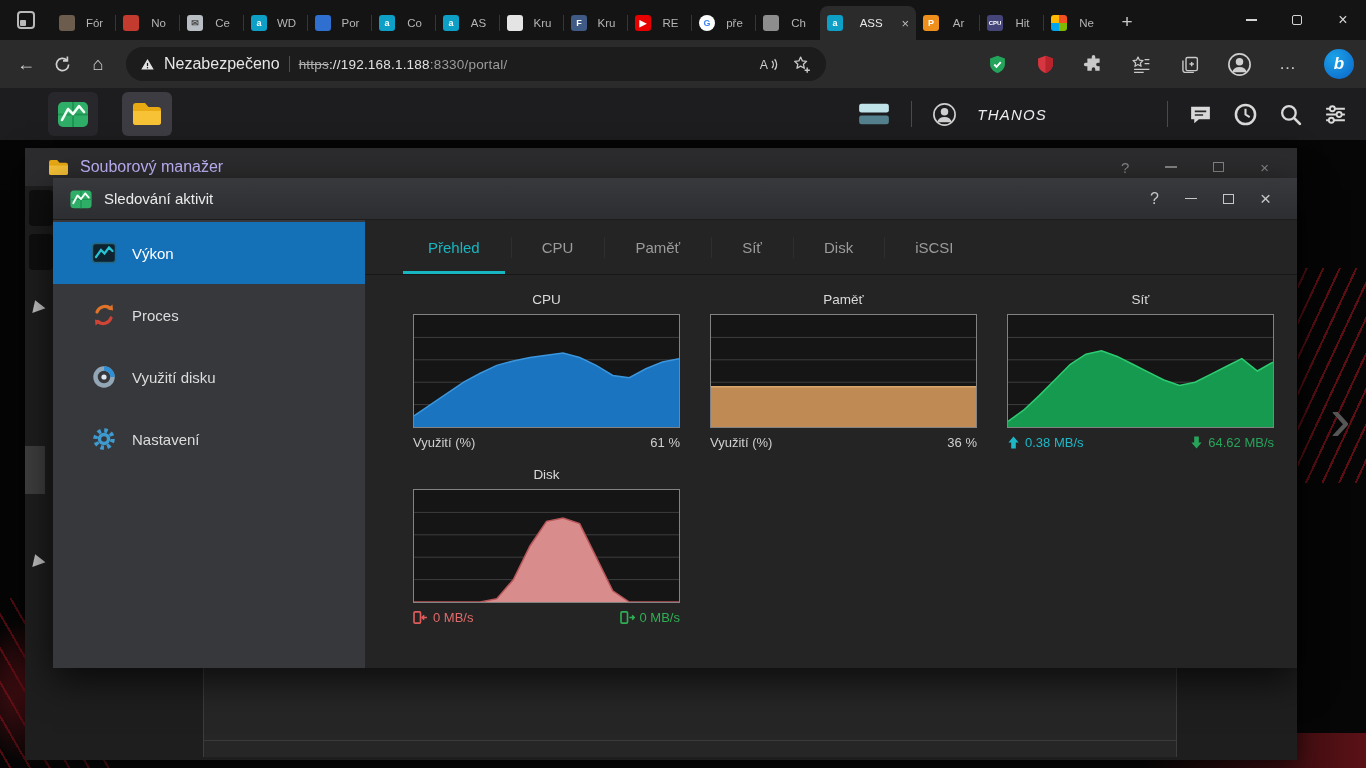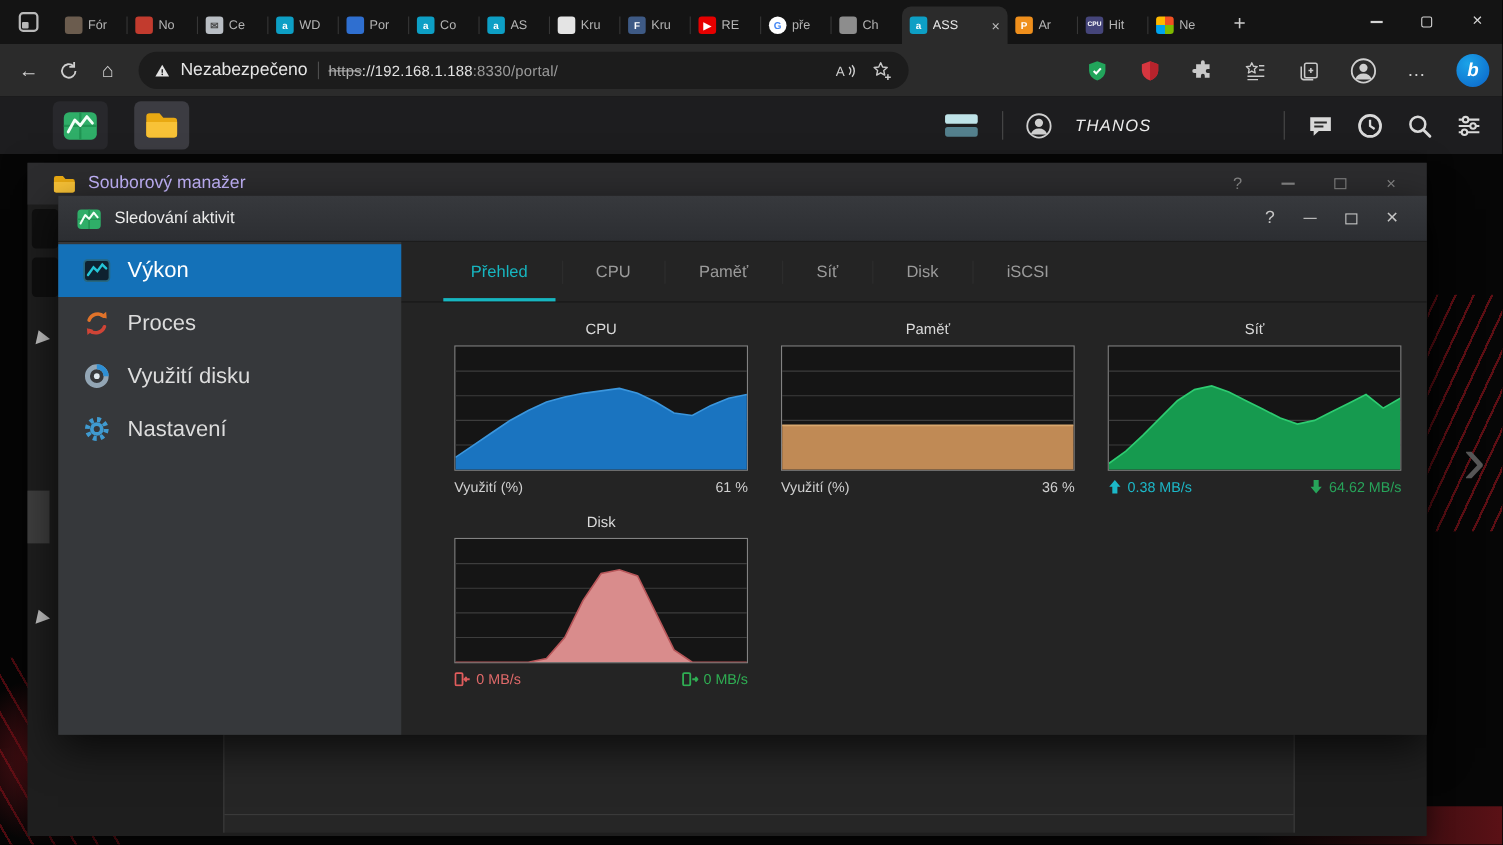--- a/index.html
+++ b/index.html
@@ -10,21 +10,21 @@
     -webkit-font-smoothing:antialiased;
   }
   
   .tabstrip { position:absolute; left:0; top:0; width:1366px; height:40px;
     background:#141414; display:flex; align-items:flex-end; }
   .tabact { width:52px; height:40px; display:flex; align-items:center; justify-content:center; }
   .tabact-box { width:18px; height:18px; border:2px solid #b9b9b9; border-radius:4px; position:relative; display:block; }
   .tabact-box::after { content:''; position:absolute; left:1px; bottom:1px; width:6px; height:6px; background:#b9b9b9; border-radius:1px; }
   .tabs { display:flex; align-items:flex-end; }
   .tab { width:64px; height:34px; display:flex; align-items:center; gap:5px; padding:0 7px;
-    color:#b5b5b5; font-size:11.5px; border-radius:8px 8px 0 0; position:relative; white-space:nowrap; cursor:default; }
+    color:#b5b5b5; font-size:11.5px; border-radius:8px 8px 0 0; position:relative; white-space:nowrap; cursor:default;text-align:center; }
   .tab:not(.active)+.tab:not(.active)::before { content:''; position:absolute; left:-1px; top:9px; height:16px; width:1px; background:#363636; }
   .tab.active { width:96px; background:#2b2b2b; color:#e9e9e9; }
   .fav { flex:0 0 16px; width:16px; height:16px; border-radius:3px; display:inline-flex;
     align-items:center; justify-content:center; font-weight:bold; overflow:hidden; }
   .fav.circle { border-radius:50%; }
   .tlabel { flex:1; overflow:hidden; }
   .tclose { color:#bdbdbd; font-size:13px; padding-left:2px; }
   .newtab { width:30px; height:30px; margin:0 0 3px 4px; display:flex; align-items:center;
     justify-content:center; color:#c9c9c9; font-size:19px; border-radius:6px; }
   .spacer { flex:1; }
@@ -109,22 +109,22 @@
   .aw-ic { width:24px; height:24px; display:inline-flex; }
   .aw-ic svg { width:100%; height:100%; }
   .aw-name { color:#ebebeb; font-size:15px; }
   .aw-ctrl { margin-left:auto; display:flex; align-items:center; gap:26px; color:#c6c6c6; font-size:16px; }
   .c-min { width:12px; height:1.6px; background:currentColor; display:inline-block; }
   .c-max { width:11px; height:10px; border:1.6px solid currentColor; display:inline-block; }
   .c-help,.c-x { line-height:1; }
   .c-x { font-size:19px; }
   .aw-body { flex:1; display:flex; min-height:0; }
   .aw-side { width:312px; background:#36383b; padding-top:2px; }
-  .side-item { height:48px; display:flex; align-items:center; gap:15px; padding-left:22px;
-    color:#dcdcdc; font-size:20px; cursor:default; }
+  .side-item { height:62px; display:flex; align-items:center; gap:15px; padding-left:38px;
+    color:#dcdcdc; font-size:15px; cursor:default; }
   .side-item.active { background:#1471b8; color:#fff; }
   .side-icon { width:26px; height:26px; display:inline-flex; }
   .side-icon svg { width:100%; height:100%; }
   .aw-main { flex:1; display:flex; flex-direction:column; background:#242424; min-width:0;text-align:center; }
   .aw-tabs { height:55px; display:flex; align-items:stretch; padding-left:32px; border-bottom:1px solid #171717; }
   .ptab { display:flex; align-items:center; padding:0 31px; font-size:15px; color:#9b9b9b; position:relative; }
   .ptab + .ptab::before { content:''; position:absolute; left:0; top:17px; height:21px; width:1px; background:#2e2e2e; }
   .ptab.active { color:#17b6c0; }
   .ptab.active::after { content:''; position:absolute; left:6px; right:6px; bottom:0; height:3px; background:#17b6c0; }
   .charts { padding:17px 0 0 48px; display:grid; grid-template-columns:repeat(3,267px);

